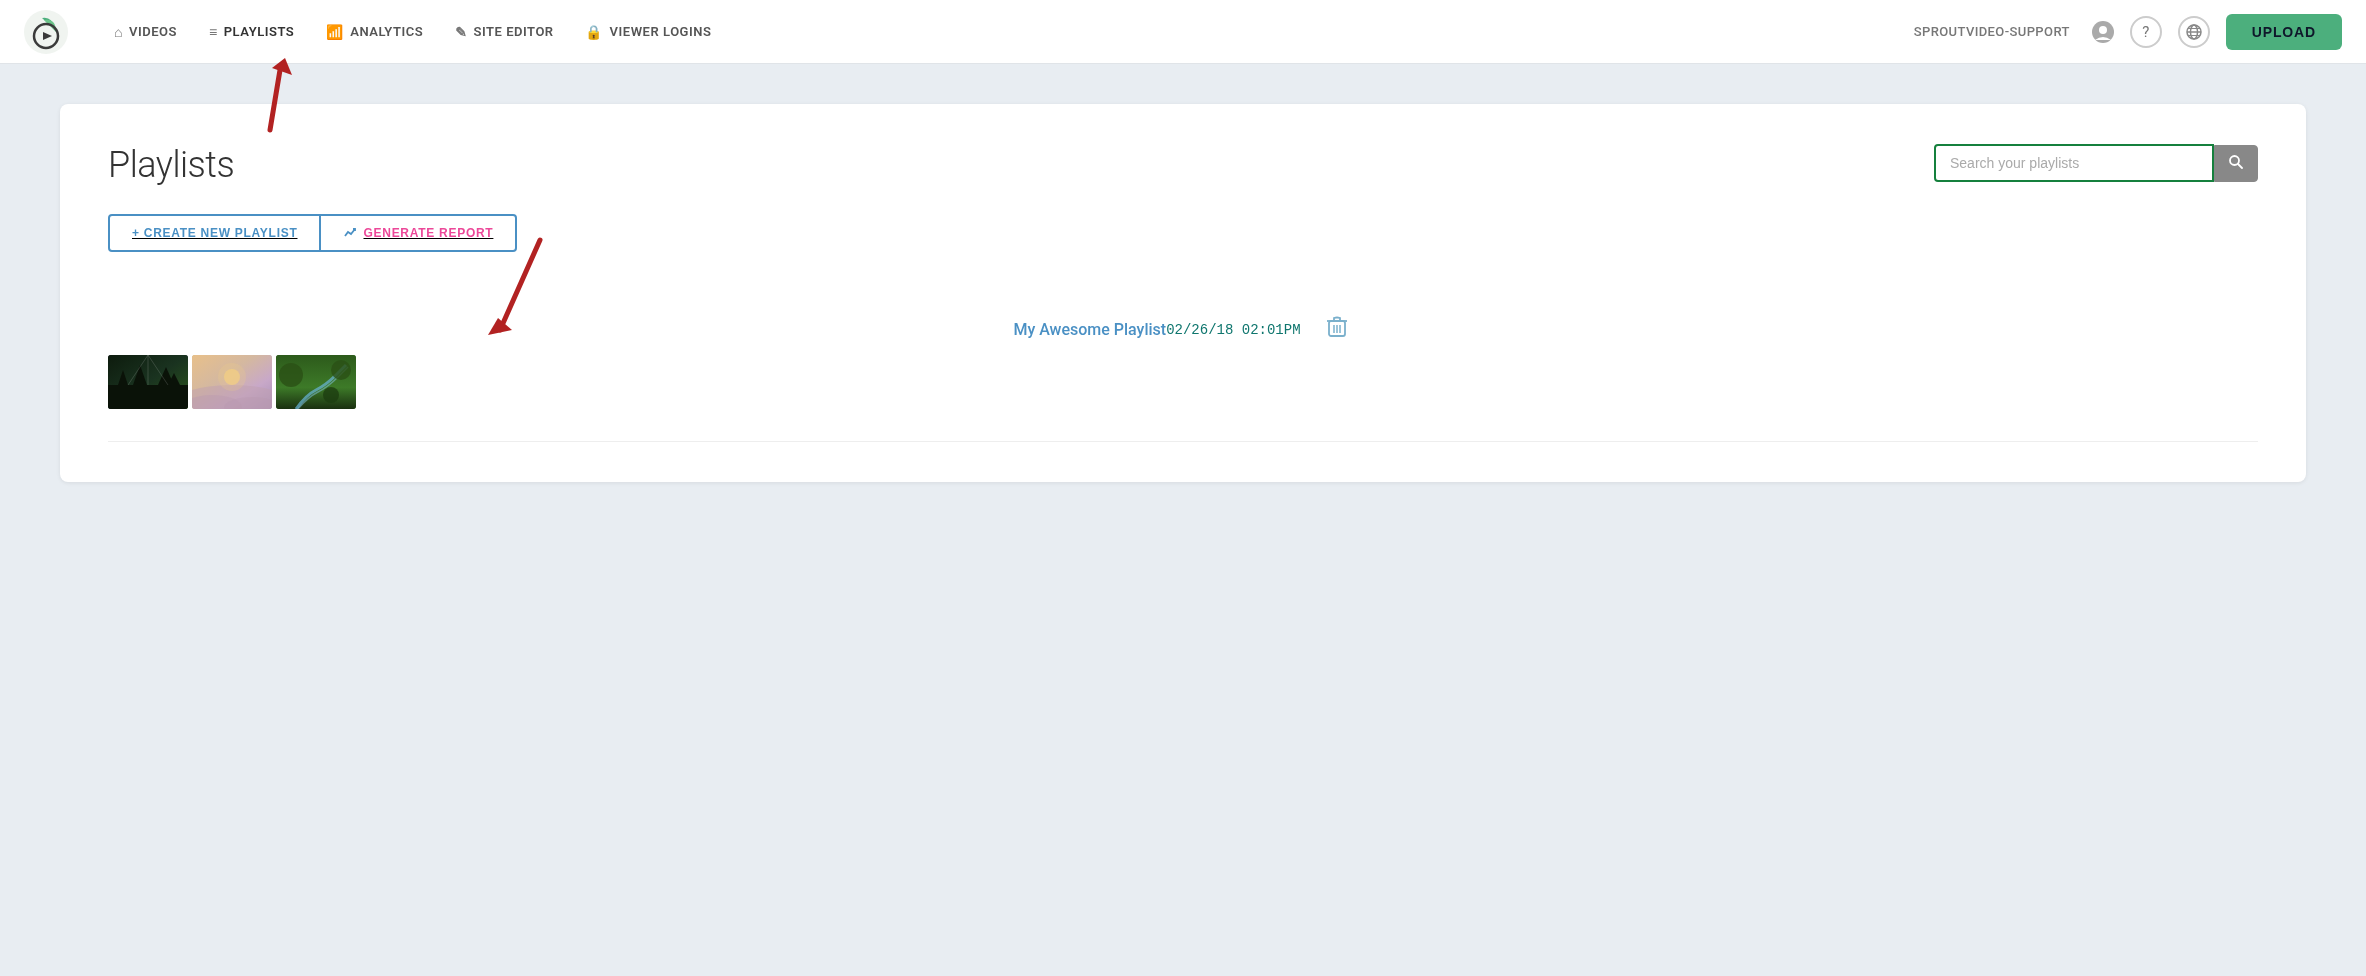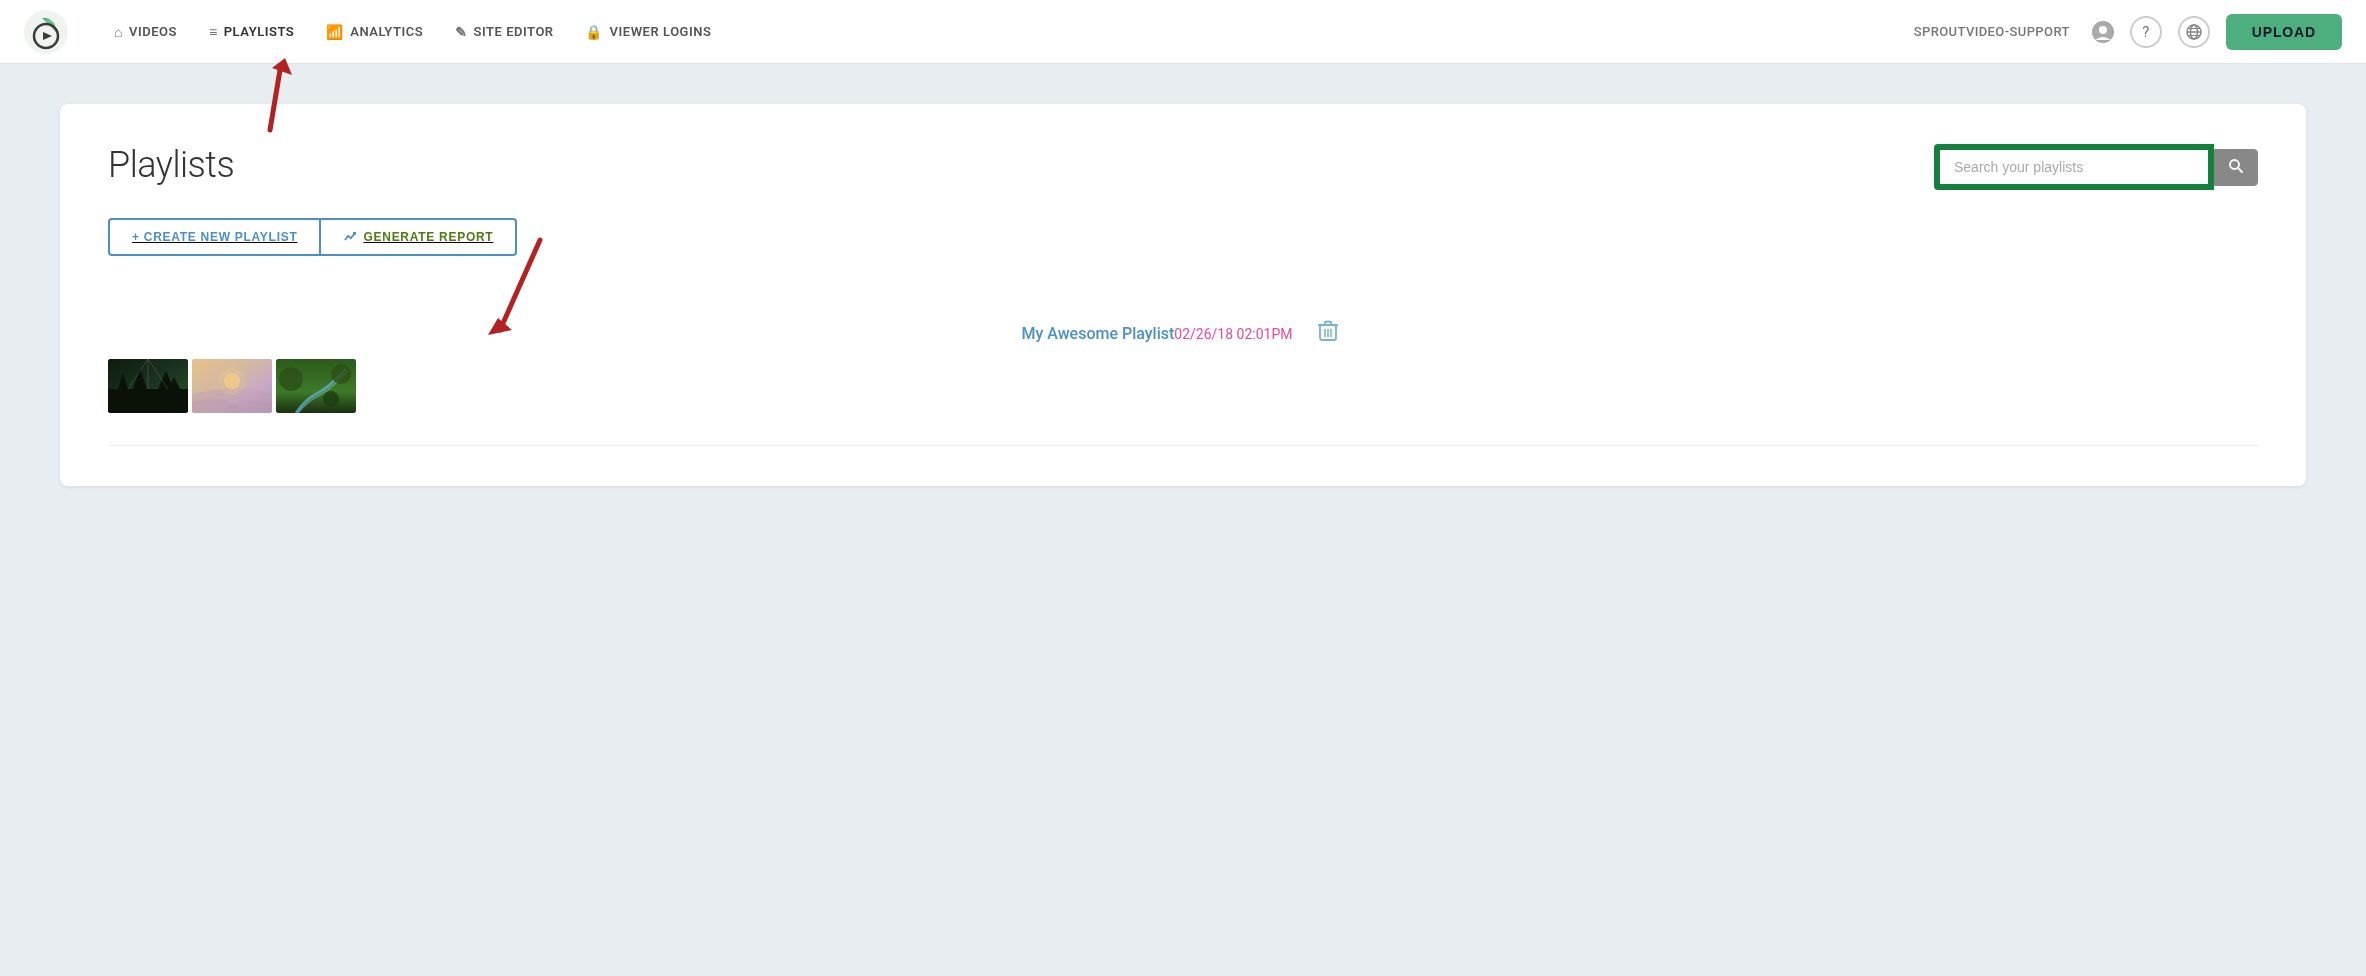--- a/index.html
+++ b/index.html
@@ -139,21 +139,21 @@
       font-size: 36px;
       font-weight: 300;
       color: #333;
       letter-spacing: -0.5px;
     }
     .search-container {
       display: flex;
       align-items: center;
     }
     .search-input {
-      border: 6px solid #15803d;
+      border: 2px solid #15803d;
       border-radius: 4px 0 0 4px;
       padding: 9px 14px;
       font-size: 14px;
       color: #555;
       width: 280px;
       outline: none;
     }
     .search-input::placeholder { color: #aaa; }
     .search-btn {
       background: #888;
@@ -183,21 +183,21 @@
       text-transform: uppercase;
       cursor: pointer;
       border-radius: 4px 0 0 4px;
       display: flex;
       align-items: center;
       gap: 6px;
     }
     .btn-report {
       border: 2px solid #4a90c4;
       border-left: none;
-      color: #4d7c0f;
+      color: #ec4899;
       background: #fff;
       padding: 10px 22px;
       font-size: 12px;
       font-weight: 700;
       letter-spacing: 0.06em;
       text-transform: uppercase;
       cursor: pointer;
       border-radius: 0 4px 4px 0;
       display: flex;
       align-items: center;
@@ -246,22 +246,23 @@
       font-weight: 500;
       cursor: pointer;
       text-decoration: none;
     }
     .playlist-meta {
       display: flex;
       align-items: center;
       gap: 20px;
     }
     .playlist-date {
-      color: #ec4899;
+      color: #0f766e;
       font-size: 14px;
+      font-family: Liberation Mono, monospace;
     }
     .delete-btn {
       color: #7ab0cc;
       font-size: 20px;
       cursor: pointer;
       background: none;
       border: none;
       padding: 2px 6px;
     }
 

